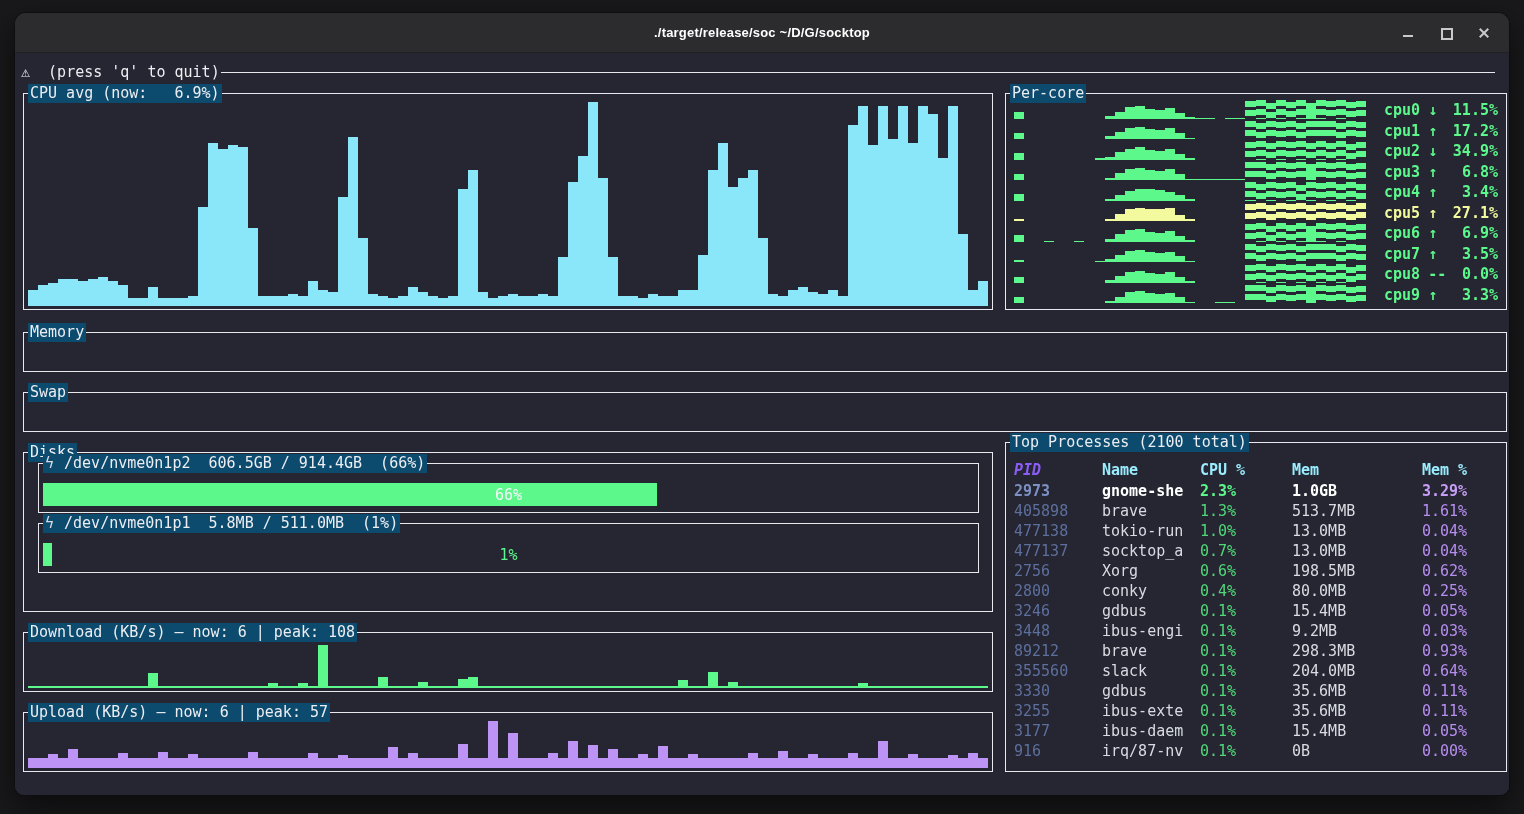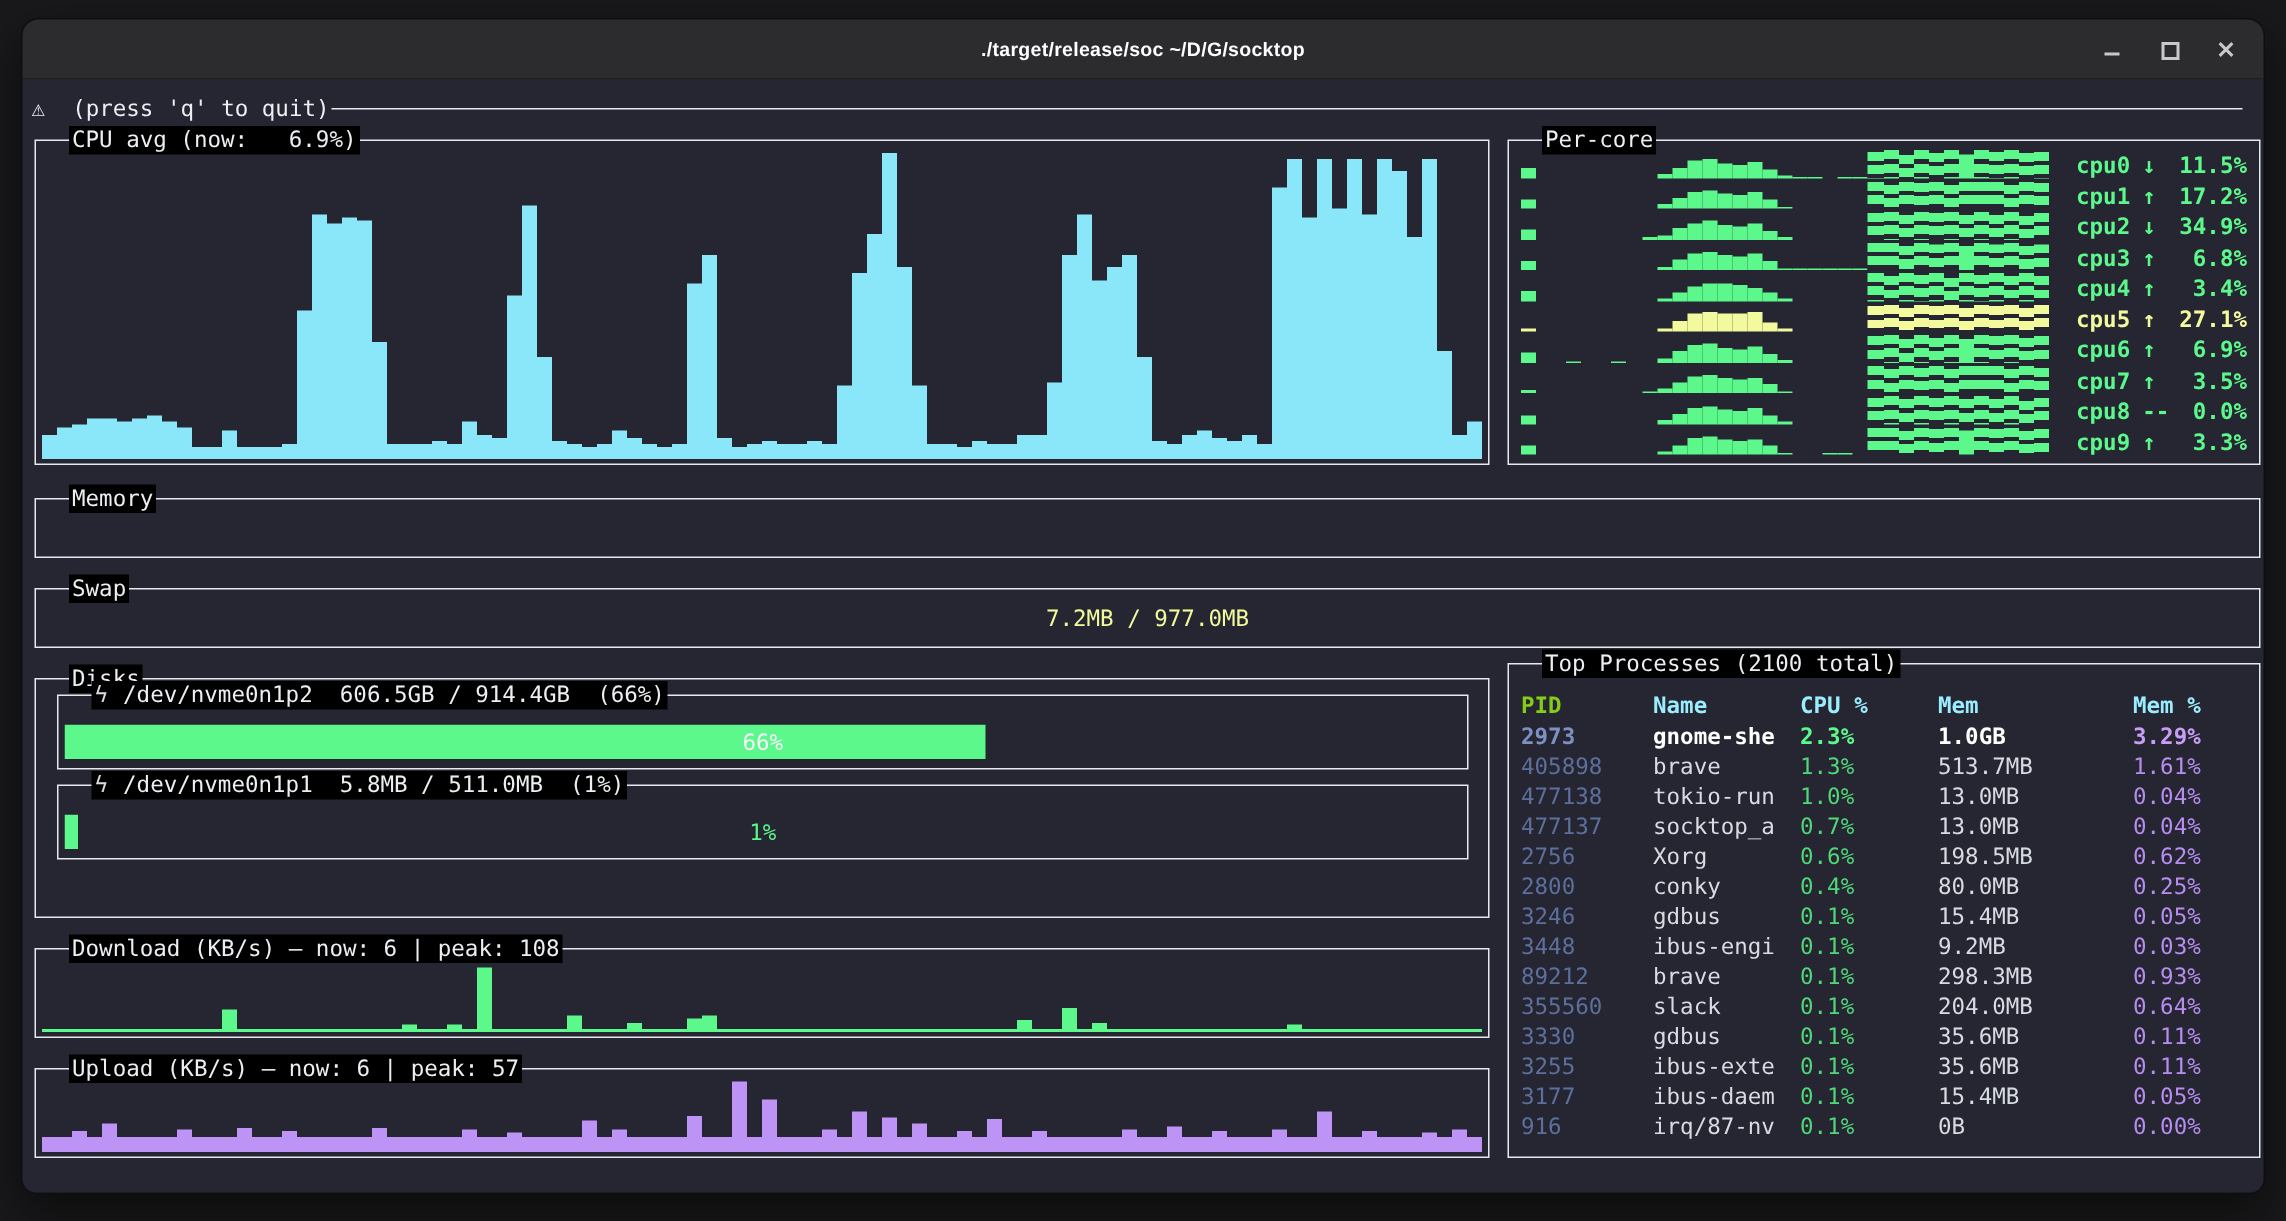--- a/index.html
+++ b/index.html
@@ -31,21 +31,21 @@
   .term{position:absolute;left:0;top:40px;right:0;bottom:0;background:#252631;color:#eceef2;}
 
   .statusline{
     position:absolute;left:6px;right:14px;top:9px;height:20px;
     display:flex;align-items:center;font-size:15px;white-space:pre;color:#eceef2;
   }
   .statusline .hline{flex:1;height:1px;background:#e7e9ee;margin-left:1px;}
 
   .panel{position:absolute;border:1px solid #e7e9ee;box-sizing:border-box;}
   .ptitle{
-    position:absolute;top:-10px;left:22px;background:#000000;padding:0 2px;
+    position:absolute;top:-10px;left:4px;background:#0c4a6e;padding:0 2px;
     font-size:15px;line-height:19px;color:#eceef2;white-space:pre;z-index:2;
   }
 
   
   #cpu-panel{left:8px;top:40px;width:970px;height:217px;}
   #percore-panel{left:990px;top:40px;width:502px;height:217px;}
   #memory-panel{left:8px;top:279px;width:1484px;height:40px;}
   #swap-panel{left:8px;top:339px;width:1484px;height:40px;}
   #disks-panel{left:8px;top:399px;width:970px;height:160px;}
   #download-panel{left:8px;top:579px;width:970px;height:60px;}
@@ -628,25 +628,20 @@
           </div>
         </div>
     </div>
 
     <div class="panel" id="memory-panel">
       <span class="ptitle">Memory</span>
     </div>
 
     <div class="panel" id="swap-panel">
       <span class="ptitle">Swap</span>
-      <div class="gauge gauge-wide">
-        <div class="gfill" style="width: 0%; background: rgb(243, 249, 157);"></div>
-        <div class="gtext on" style="clip-path: inset(0px 100% 0px 0px);">7.2MB / 977.0MB</div>
-        <div class="gtext off" style="clip-path: inset(0px 0px 0px 0%); color: rgb(243, 249, 157);">7.2MB / 977.0MB</div>
-      </div>
     </div>
 
     <div class="panel" id="disks-panel">
       <span class="ptitle">Disks</span>
 
       <div class="subpanel" id="disk-0">
         <span class="ptitle"><span class="disk-icon">ϟ</span><span>/dev/nvme0n1p2  606.5GB / 914.4GB  (66%)</span></span>
         <div class="gauge dgauge">
           <div class="gfill" style="width: 66%; background: rgb(92, 248, 140);"></div>
           <div class="gtext on" style="clip-path: inset(0px 34% 0px 0px);">66%</div>
@@ -864,21 +859,21 @@
           <div class="bar" style="height: 27%; background: rgb(189, 147, 245);"></div>
           <div class="bar" style="height: 20%; background: rgb(189, 147, 245);"></div>
           <div class="bar" style="height: 30%; background: rgb(189, 147, 245);"></div>
           <div class="bar" style="height: 20%; background: rgb(189, 147, 245);"></div>
         </div>
     </div>
 
     <div class="panel" id="proc-panel">
       <span class="ptitle">Top Processes (2100 total)</span>
       <div class="proc-head">
-        <span class="col-pid" style="color: #84cc16;">PID</span>
+        <span class="col-pid" style="color: #8b5cf6; font-style: italic;">PID</span>
         <span class="col-name" style="color: rgb(154, 237, 254);">Name</span>
         <span class="col-cpu" style="color: rgb(154, 237, 254);">CPU %</span>
         <span class="col-mem" style="color: rgb(154, 237, 254);">Mem</span>
         <span class="col-memp" style="color: rgb(154, 237, 254);">Mem %</span>
       </div>
       <div id="proc-rows">
           <div class="prow bold"><span class="col-pid">2973</span><span class="col-name">gnome-she</span><span class="col-cpu">2.3%</span><span class="col-mem">1.0GB</span><span class="col-memp">3.29%</span></div>
           <div class="prow"><span class="col-pid">405898</span><span class="col-name">brave</span><span class="col-cpu">1.3%</span><span class="col-mem">513.7MB</span><span class="col-memp">1.61%</span></div>
           <div class="prow"><span class="col-pid">477138</span><span class="col-name">tokio-run</span><span class="col-cpu">1.0%</span><span class="col-mem">13.0MB</span><span class="col-memp">0.04%</span></div>
           <div class="prow"><span class="col-pid">477137</span><span class="col-name">socktop_a</span><span class="col-cpu">0.7%</span><span class="col-mem">13.0MB</span><span class="col-memp">0.04%</span></div>

